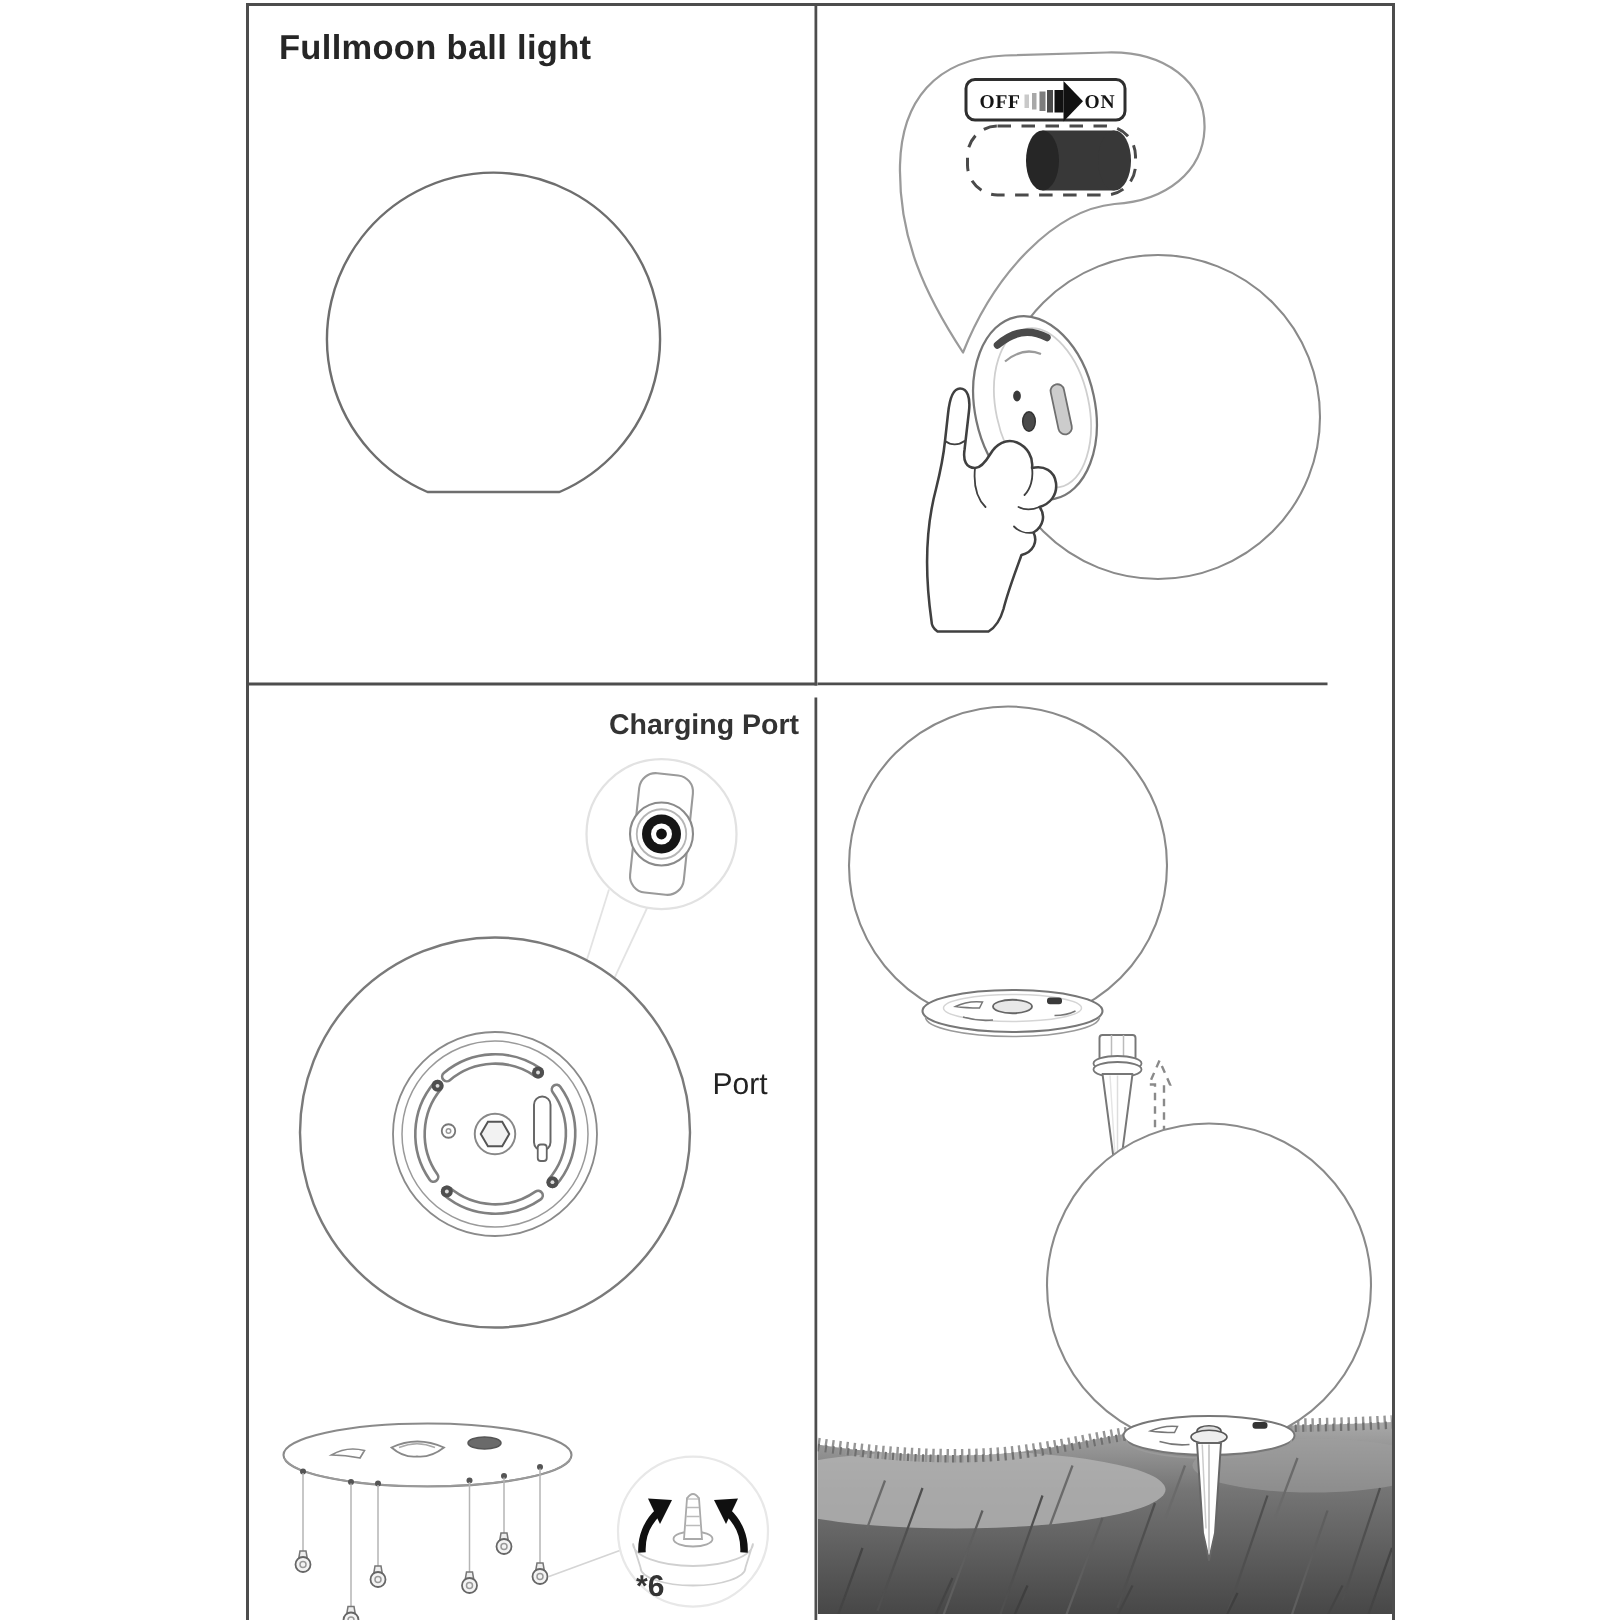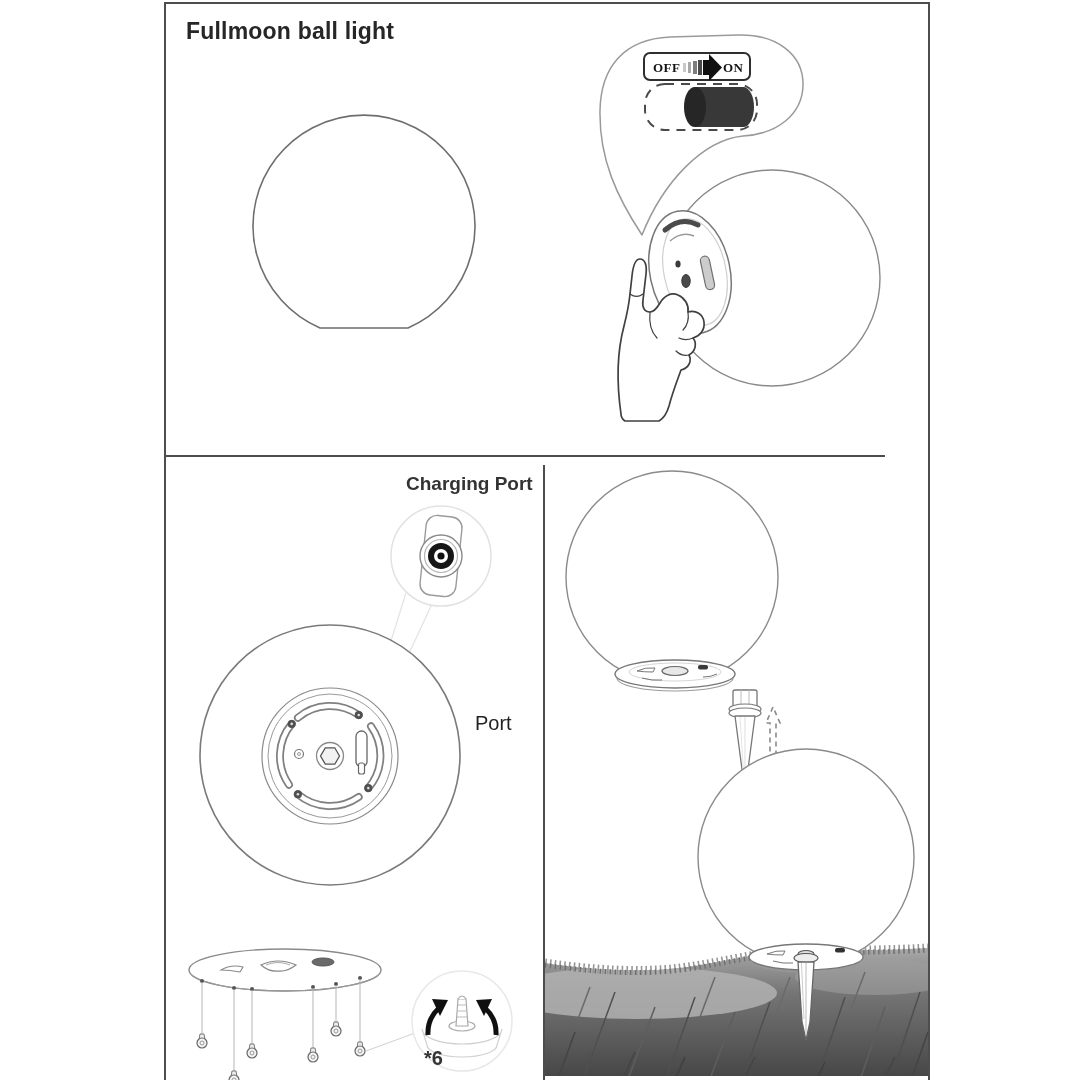--- a/index.html
+++ b/index.html
@@ -6,21 +6,21 @@
   body{
     width:1080px;height:1080px;background:#ffffff;position:relative;
     font-family:"Liberation Sans", sans-serif;overflow:hidden;
   }
   .frame{
     position:absolute;left:164px;top:2px;width:762px;height:1076px;
     border:2px solid #4d4d4d;box-sizing:content-box;background:#fff;
   }
   .panel{position:absolute;overflow:hidden;background:#fff;}
   .panel svg{display:block;}
-  #panel-tl{left:0;top:0;width:377px;height:451px;border-right:2px solid #4d4d4d;border-bottom:2px solid #4d4d4d;padding-left:35px;}
+  #panel-tl{left:0;top:0;width:377px;height:451px;border-right:2px solid #4d4d4d;border-bottom:2px solid #4d4d4d;}
   #panel-tr{left:379px;top:0;width:340px;height:451px;border-bottom:2px solid #4d4d4d;}
   #panel-bl{left:0;top:461px;width:377px;height:623px;border-right:2px solid #4d4d4d;}
   #panel-br{left:379px;top:453px;width:383px;height:623px;}
   .title{
     position:absolute;left:20px;top:14px;font-size:23px;font-weight:700;
     color:#262626;letter-spacing:.2px;
   }
   .label-charging{
     position:absolute;left:240px;top:8px;font-size:19px;font-weight:700;color:#333;
   }

